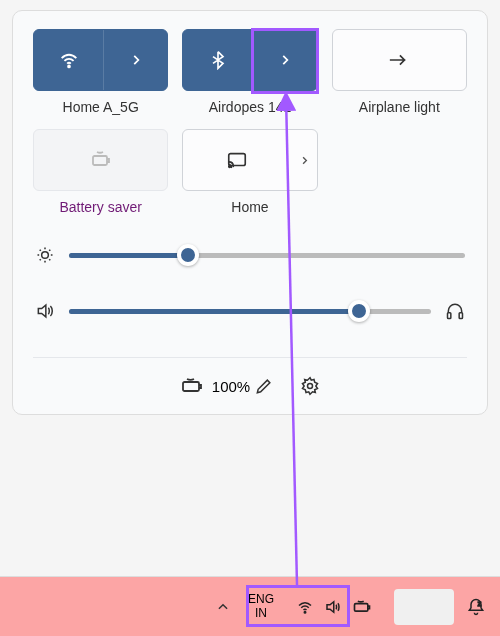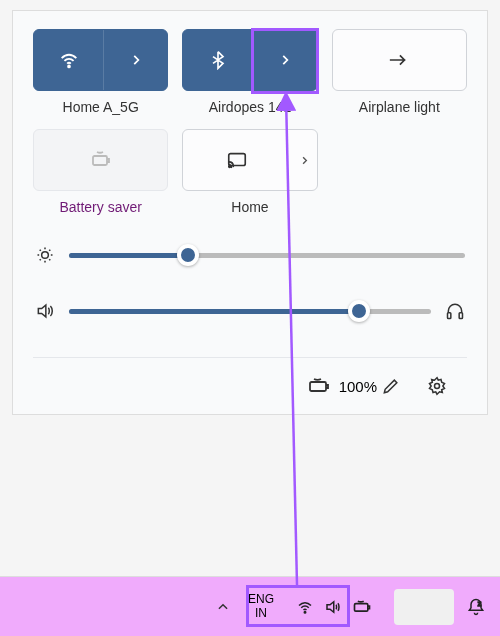--- a/index.html
+++ b/index.html
@@ -1,40 +1,40 @@
 <!DOCTYPE html>
 <html><head>
 <meta charset="utf-8">
 <style>
 * { box-sizing: border-box; margin: 0; padding: 0; font-family: 'Segoe UI', sans-serif; }
 body { background: #f5f5f5; width: 500px; height: 636px; overflow: hidden; position: relative; }
-.panel { background: #f9fafb; border: 1px solid #ddd; border-radius: 0; margin: 10px 12px 0 12px; padding: 18px 20px 0 20px; }
+.panel { background: #f9fafb; border: 1px solid #ddd; border-radius: 10px; margin: 10px 12px 0 12px; padding: 18px 20px 0 20px; }
 .tiles { display: grid; grid-template-columns: 1fr 1fr 1fr; gap: 14px; }
 .tile-group { display: flex; flex-direction: column; align-items: center; gap: 8px; }
 .tile { display: flex; width: 100%; height: 62px; border-radius: 6px; overflow: hidden; border: 1px solid #d0d3d8; }
 .tile.active { background: #3e6594; border-color: #3e6594; }
 .tile.inactive { background: #fcfcfd; }
 .tile.disabled { background: #f3f4f6; border-color: #e5e7eb; }
 .tile-main { flex: 1; display: flex; align-items: center; justify-content: center; cursor: pointer; }
 .tile-arrow { width: 48%; display: flex; align-items: center; justify-content: center; cursor: pointer; border-left: 1px solid rgba(255,255,255,0.15); }
 .tile-arrow-small { width: 25px; display: flex; align-items: center; justify-content: center; }
 .tile-label { font-size: 14px; color: #333; text-align: center; }
 .tile-label.disabled { color: #701a75; }
 .icon { display: inline-flex; }
 .highlight { position: absolute; border: 3px solid #a259ff; pointer-events: none; z-index: 5; }
 .sliders { margin-top: 30px; padding: 0 2px; }
 .slider-row { display: flex; align-items: center; gap: 14px; margin-bottom: 36px; }
 .slider-track { flex: 1; height: 5px; background: #bbb; position: relative; border-radius: 3px; cursor: pointer; }
 .slider-fill { position: absolute; height: 100%; background: #3e6594; border-radius: 3px; left: 0; }
 .slider-thumb { position: absolute; width: 22px; height: 22px; background: #3e6594; border: 4px solid #fff; border-radius: 50%; top: 50%; transform: translate(-50%, -50%); box-shadow: 0 1px 3px rgba(0,0,0,0.3); }
-.footer { display: flex; align-items: center; justify-content: flex-end; padding: 14px 16px 14px 20px; border-top: 1px solid #e5e7eb; }
+.footer { display: flex; align-items: center; justify-content: center; padding: 14px 16px 14px 20px; border-top: 1px solid #e5e7eb; }
 .battery-info { display: flex; align-items: center; gap: 8px; font-size: 15px; }
 .footer-actions { display: flex; gap: 18px; }
 .footer-icon { cursor: pointer; padding: 4px; }
-.taskbar { position: absolute; bottom: 0; left: 0; right: 0; height: 60px; background: #f0abfc; border-top: 1px solid #ddd; display: flex; align-items: center; justify-content: flex-end; padding: 0 14px; gap: 12px; }
+.taskbar { position: absolute; bottom: 0; left: 0; right: 0; height: 60px; background: #fca5a5; border-top: 1px solid #ddd; display: flex; align-items: center; justify-content: flex-end; padding: 0 14px; gap: 12px; }
 .lang { font-size: 12px; line-height: 1.1; text-align: center; }
 .sys-icons { display: flex; align-items: center; gap: 10px; padding: 6px 10px; }
 .arrow-line { position: absolute; z-index: 4; pointer-events: none; }
 svg { display: block; }
 </style>
 </head>
 <body>
 
 <div class="panel">
   <div class="tiles">

